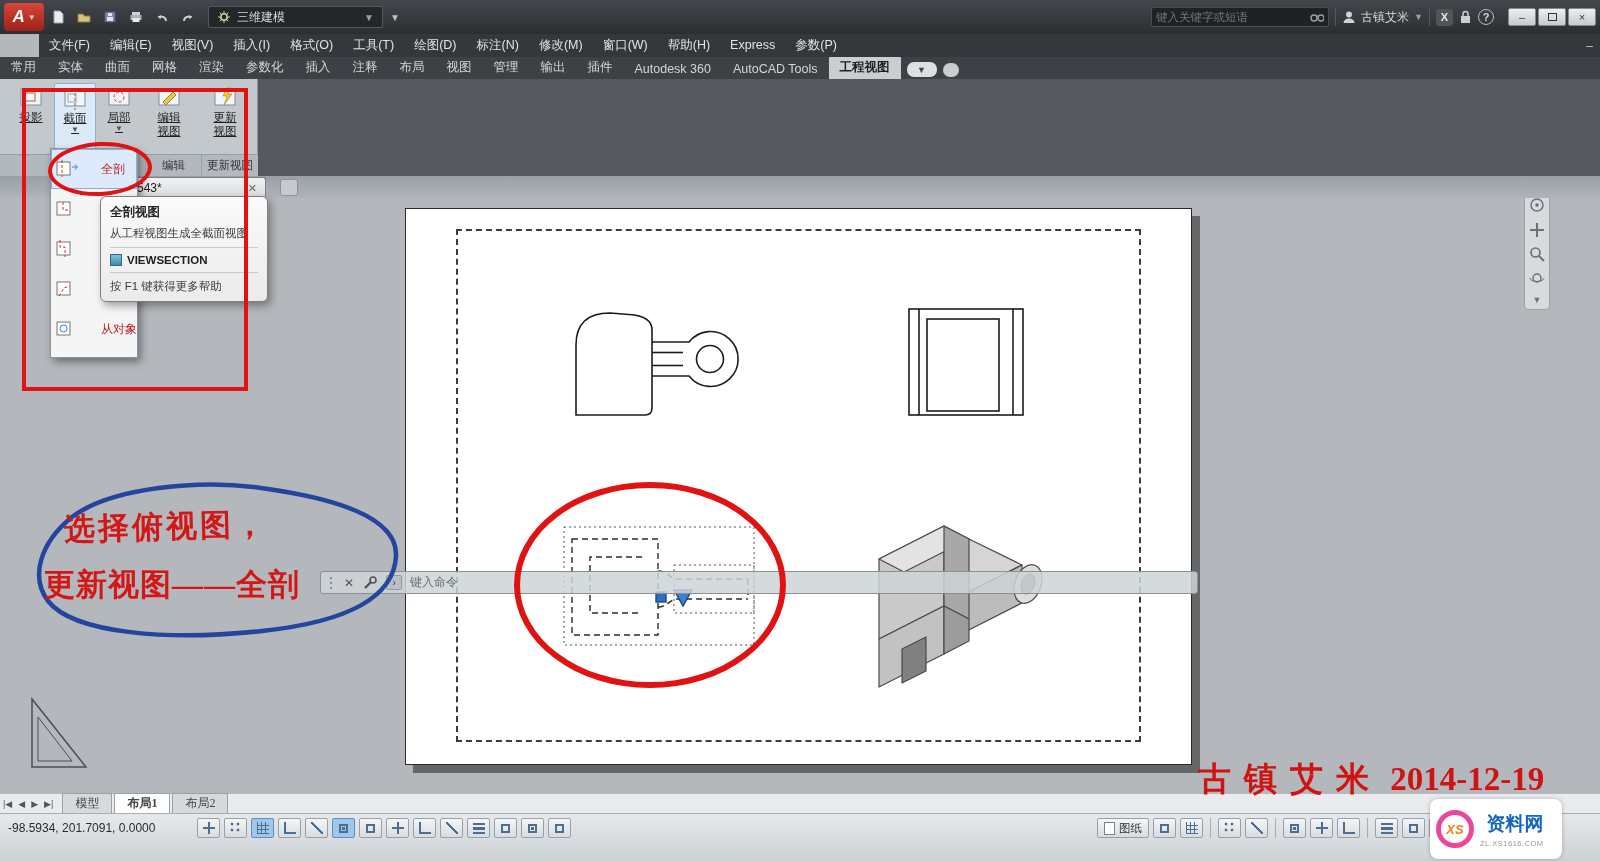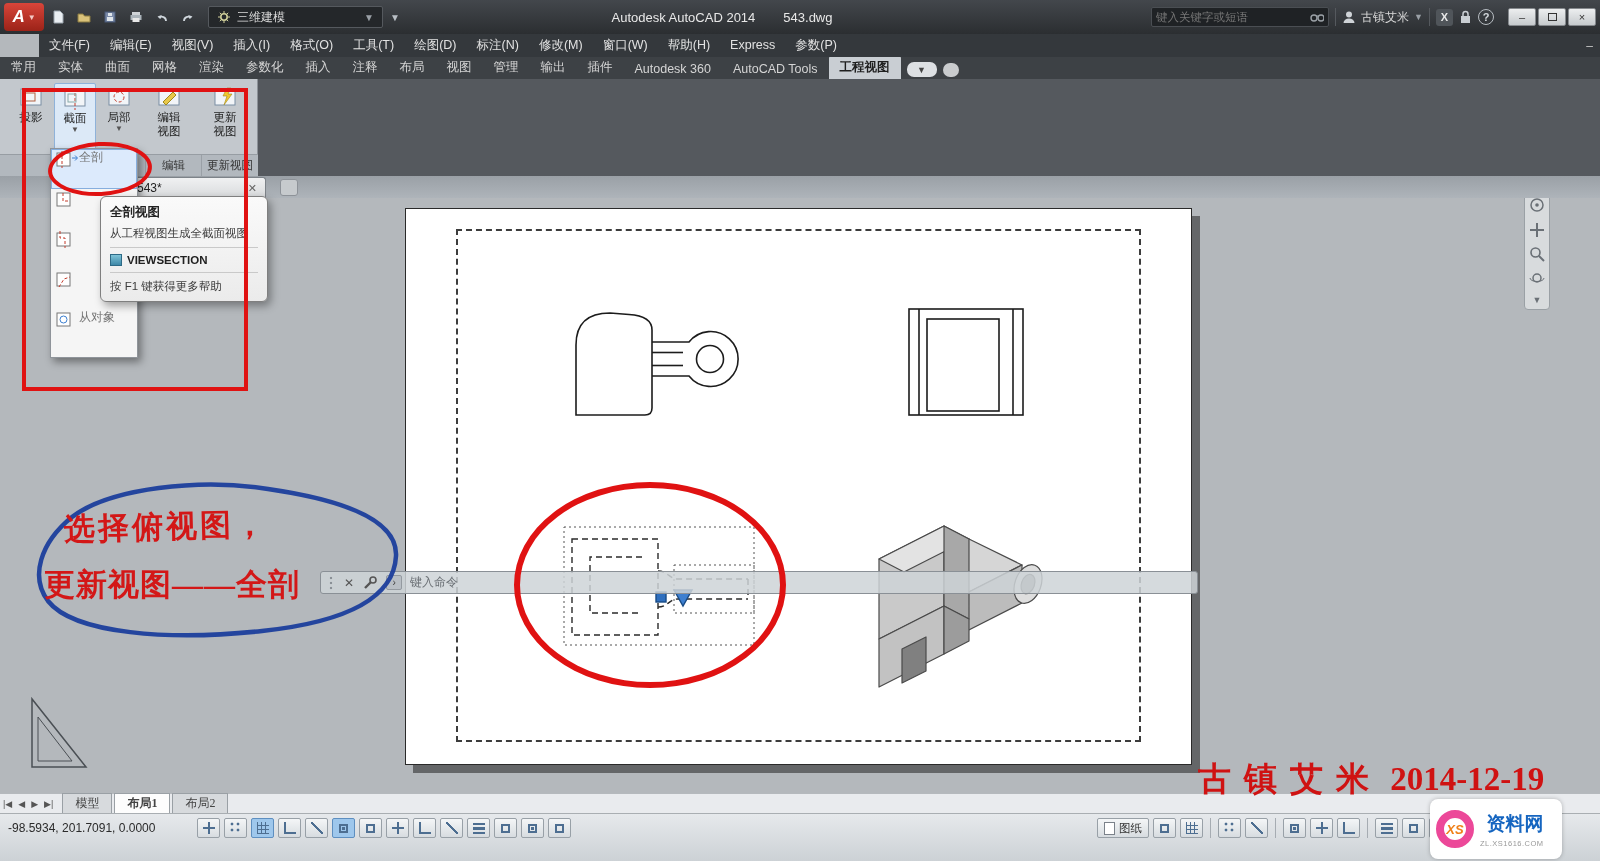--- a/index.html
+++ b/index.html
@@ -49,31 +49,31 @@
     display:flex;align-items:flex-end;color:#d5d5d5;z-index:8;}
   .rtab{padding:3px 11px;font-size:12.5px;}
   .rtab.active{background:#c9ced3;color:#1f1f1f;border-radius:2px 2px 0 0;font-weight:bold;}
   .tab-extra-btn{margin-left:6px;margin-bottom:2px;width:30px;height:15px;background:#dde0e3;border-radius:7px;
     color:#444;font-size:9px;display:flex;align-items:center;justify-content:center;}
   .tab-bubble{margin-left:6px;margin-bottom:2px;width:16px;height:14px;background:#caccce;border-radius:7px;}
   
   .ribbon{position:absolute;left:0;top:79px;width:1600px;height:97px;background:#55595e;z-index:7;}
   .panel-zone{position:absolute;left:0;top:0;width:258px;height:97px;background:#c3c8cd;border-right:1px solid #8d9298;}
   .rbtn{position:absolute;top:4px;width:42px;height:68px;display:flex;flex-direction:column;align-items:center;
-    gap:1px;color:#222;text-align:center;border-radius:2px;padding-top:3px;}
+    gap:1px;color:#222;text-align:center;border-radius:2px;padding-top:3px;text-decoration:underline;}
   .rbtn.open{background:#dce9f7;border:1px solid #8fb2d9;}
   .rbtn .rlabel{font-size:11.5px;line-height:13px;}
   .rbtn .caret{font-size:8px;color:#555;line-height:8px;}
   .panel-footer{position:absolute;left:0;bottom:0;width:258px;height:22px;background:#b2b8be;
     border-top:1px solid #979da3;display:flex;color:#333;font-size:11.5px;}
   .pf-cell{display:flex;align-items:center;justify-content:center;border-right:1px solid #9aa0a6;}
   
   .sec-menu{position:absolute;left:50px;top:148px;width:88px;height:210px;background:#f5f5f5;
     border:1px solid #8f949a;box-shadow:3px 4px 8px rgba(0,0,0,.4);z-index:20;}
-  .sm-item{height:40px;display:flex;align-items:flex-start;gap:0;padding-left:4px;font-size:12px;color:#737373;}
+  .sm-item{height:40px;display:flex;align-items:center;gap:22px;padding-left:4px;font-size:12px;color:#b91c1c;}
   .sm-item.selected{background:#dceafc;outline:1px solid #86aede;outline-offset:-1px;}
   
   .sec-tooltip{position:absolute;left:100px;top:196px;width:168px;background:linear-gradient(#fafafa,#ebebeb);
     border:1px solid #7f7f7f;border-radius:6px;box-shadow:3px 4px 8px rgba(0,0,0,.35);
     padding:7px 9px;z-index:21;color:#222;}
   .tt-title{font-weight:bold;font-size:12.5px;}
   .tt-desc{font-size:11.5px;color:#3c3c3c;margin-top:5px;}
   .tt-div{border-top:1px solid #c9c9c9;margin:6px 0;}
   .tt-cmd{display:flex;align-items:center;gap:5px;font-weight:bold;font-size:11.5px;}
   .tt-cmdicon{width:12px;height:12px;background:linear-gradient(#7fc4d8,#3e88a8);border:1px solid #2d6a86;}
@@ -148,21 +148,21 @@
     border-radius:50%;}
   .note{position:absolute;color:#d31717;font-family:"Liberation Serif","DejaVu Serif",serif;
     font-weight:bold;font-size:31px;white-space:nowrap;}
   .note.l1{left:64px;top:506px;transform:rotate(-1.5deg);letter-spacing:3px;}
   .note.l2{left:44px;top:564px;letter-spacing:1px;}
   .signature{position:absolute;left:1198px;top:757px;color:#cf1212;white-space:nowrap;
     font-family:"Liberation Serif","DejaVu Serif",serif;font-weight:bold;font-size:33px;}
   .signature .sig-name{letter-spacing:13px;}
   .wm{position:absolute;left:1430px;top:799px;width:132px;height:60px;background:#fff;border-radius:8px;
     box-shadow:0 0 4px rgba(0,0,0,.25);display:flex;align-items:center;gap:6px;padding:4px 6px;}
-  .wm-circle{width:38px;height:38px;border-radius:50%;border:8px solid #ec4899;display:flex;
+  .wm-circle{width:38px;height:38px;border-radius:50%;border:5px solid #ec4899;display:flex;
     align-items:center;justify-content:center;color:#f08019;font-weight:bold;font-style:italic;font-size:13px;}
   .wm-brand{color:#1565c0;font-weight:bold;font-size:19px;text-align:right;}
   .wm-url{color:#999;font-size:7.5px;letter-spacing:.5px;margin-top:2px;}
 </style>
 </head>
 <body>
 
 <div class="titlebar">
   <div class="tb-left">
     <div class="logo">A<small>▼</small></div>
@@ -206,24 +206,20 @@
       <svg width="14" height="14">
           <circle cx="7" cy="7" r="3.2" fill="none" stroke="#cfcf9a" stroke-width="1.6"></circle>
           <path d="M7,1 V3 M7,11 V13 M1,7 H3 M11,7 H13 M2.8,2.8 L4.2,4.2 M9.8,9.8 L11.2,11.2 M11.2,2.8 L9.8,4.2 M4.2,9.8 L2.8,11.2" stroke="#cfcf9a"></path>
         </svg>
       <span>三维建模</span>
       <span class="caret">▼</span>
     </div>
     <div class="qat-caret">▼</div>
   </div>
 
-  <div class="tb-title">
-    <span>Autodesk AutoCAD 2014</span>
-    <span>543.dwg</span>
-  </div>
 
   <div class="tb-right">
     <div class="searchbox">
       <input placeholder="键入关键字或短语" style="">
       <svg width="15" height="12">
           <circle cx="4" cy="7" r="3" fill="none" stroke="#9aa0a6" stroke-width="1.4"></circle>
           <circle cx="11" cy="7" r="3" fill="none" stroke="#9aa0a6" stroke-width="1.4"></circle>
           <path d="M6.5,5 h2" stroke="#9aa0a6"></path>
         </svg>
     </div>

